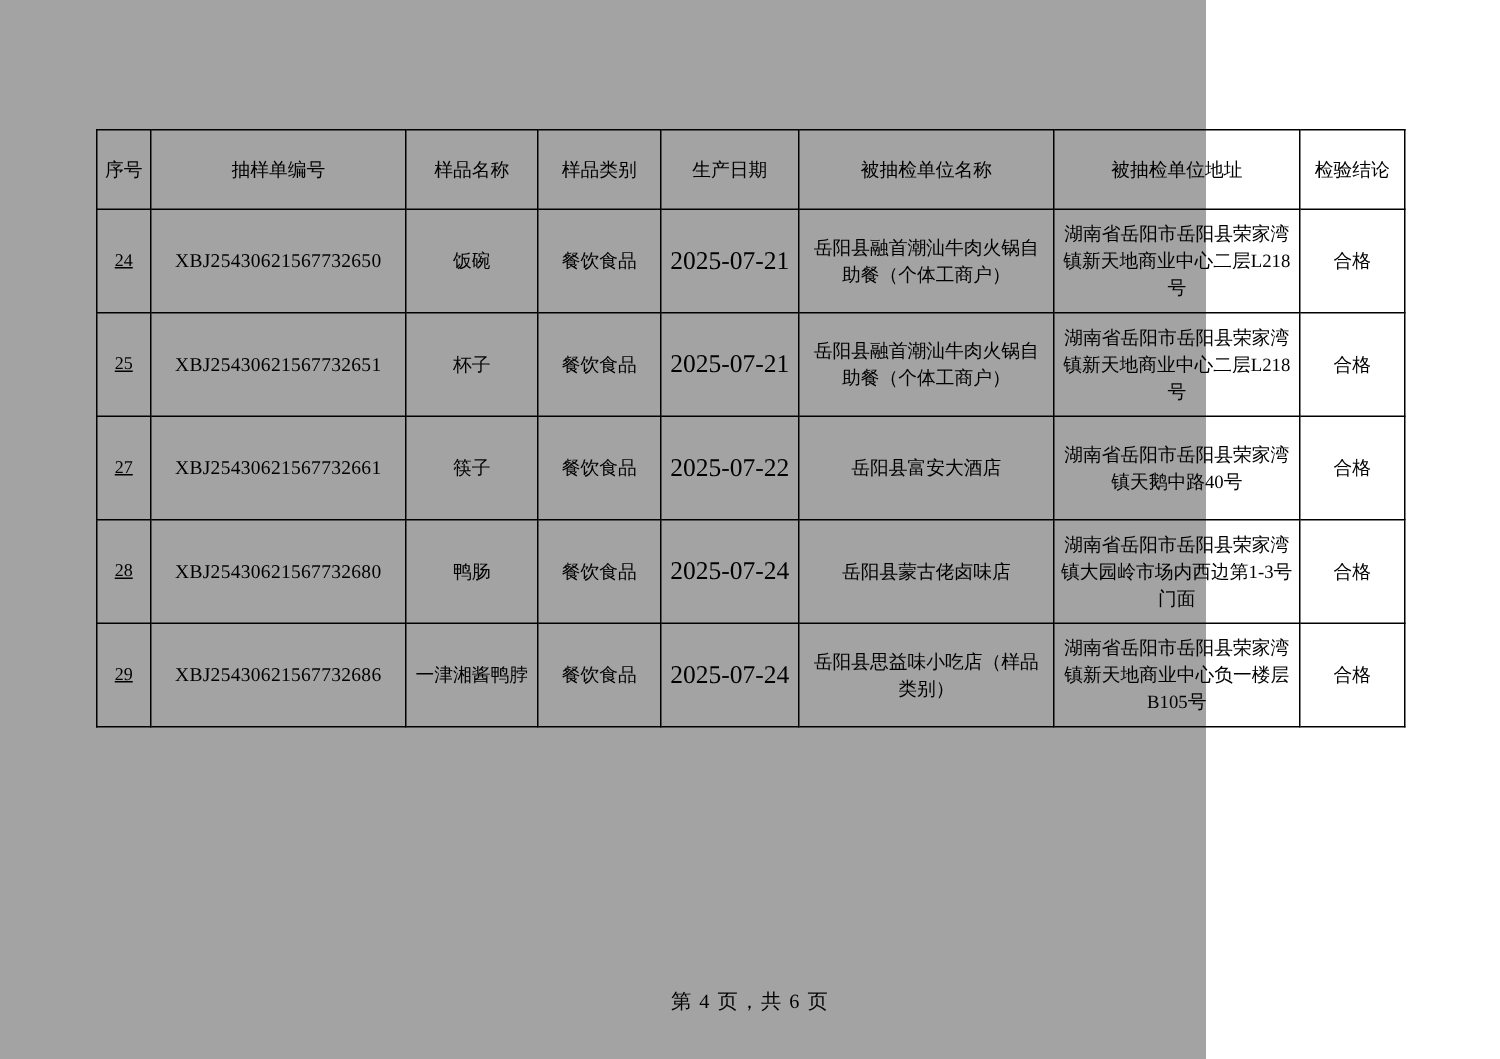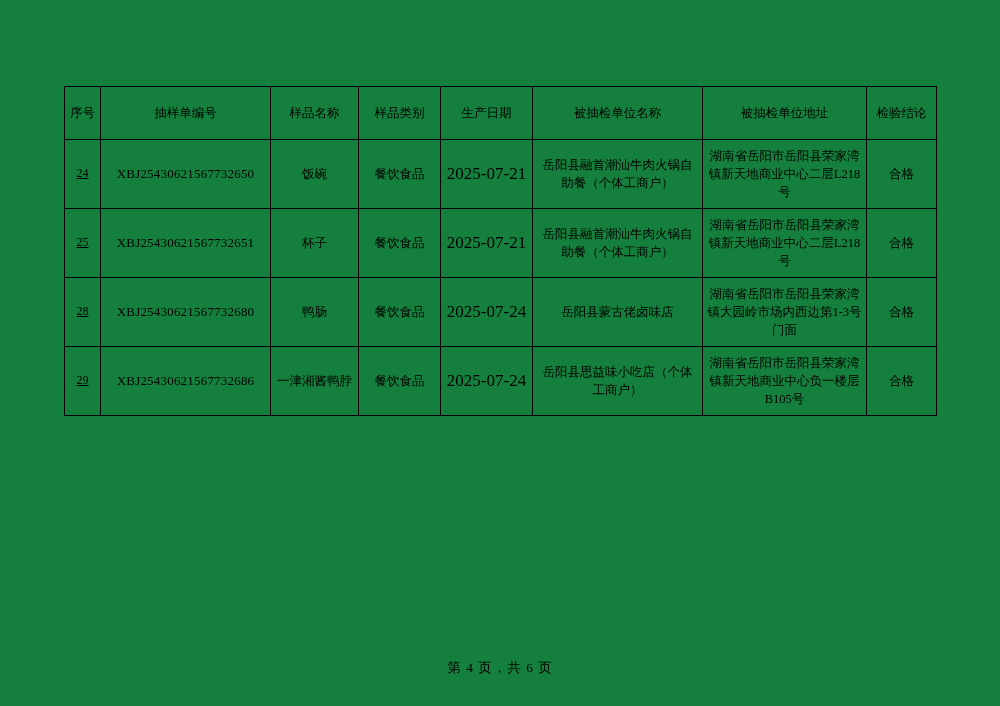--- a/index.html
+++ b/index.html
@@ -9,23 +9,23 @@
   }
   body {
     width: 1000px;
     height: 706px;
     font-family: "Liberation Serif", "DejaVu Serif", serif;
     color: #000000;
     overflow: hidden;
   }
   .page {
     position: relative;
-    width: 1000px;
+    width: 804px;
     height: 706px;
-    background: #15803d;
+    background: #a3a3a3;
     box-sizing: border-box;
   }
   .table-wrap {
     position: absolute;
     left: 64px;
     top: 86px;
     width: 872px;
   }
   table.report {
     border-collapse: collapse;
@@ -129,36 +129,46 @@
           <td class="cell-idx">25</td>
           <td class="cell-code">XBJ25430621567732651</td>
           <td>杯子</td>
           <td>餐饮食品</td>
           <td class="cell-date">2025-07-21</td>
           <td>岳阳县融首潮汕牛肉火锅自助餐（个体工商户）</td>
           <td>湖南省岳阳市岳阳县荣家湾镇新天地商业中心二层L218号</td>
           <td>合格</td>
         </tr>
         <tr>
+          <td class="cell-idx">27</td>
+          <td class="cell-code">XBJ25430621567732661</td>
+          <td>筷子</td>
+          <td>餐饮食品</td>
+          <td class="cell-date">2025-07-22</td>
+          <td>岳阳县富安大酒店</td>
+          <td>湖南省岳阳市岳阳县荣家湾镇天鹅中路40号</td>
+          <td>合格</td>
+        </tr>
+        <tr>
           <td class="cell-idx">28</td>
           <td class="cell-code">XBJ25430621567732680</td>
           <td>鸭肠</td>
           <td>餐饮食品</td>
           <td class="cell-date">2025-07-24</td>
           <td>岳阳县蒙古佬卤味店</td>
           <td>湖南省岳阳市岳阳县荣家湾镇大园岭市场内西边第1-3号门面</td>
           <td>合格</td>
         </tr>
         <tr>
           <td class="cell-idx">29</td>
           <td class="cell-code">XBJ25430621567732686</td>
           <td>一津湘酱鸭脖</td>
           <td>餐饮食品</td>
           <td class="cell-date">2025-07-24</td>
-          <td>岳阳县思益味小吃店（个体工商户）</td>
+          <td>岳阳县思益味小吃店（样品类别）</td>
           <td>湖南省岳阳市岳阳县荣家湾镇新天地商业中心负一楼层B105号</td>
           <td>合格</td>
         </tr>
       </tbody>
     </table>
   </div>
 
   <div class="footer">第 4 页，共 6 页</div>
 
 </div>

